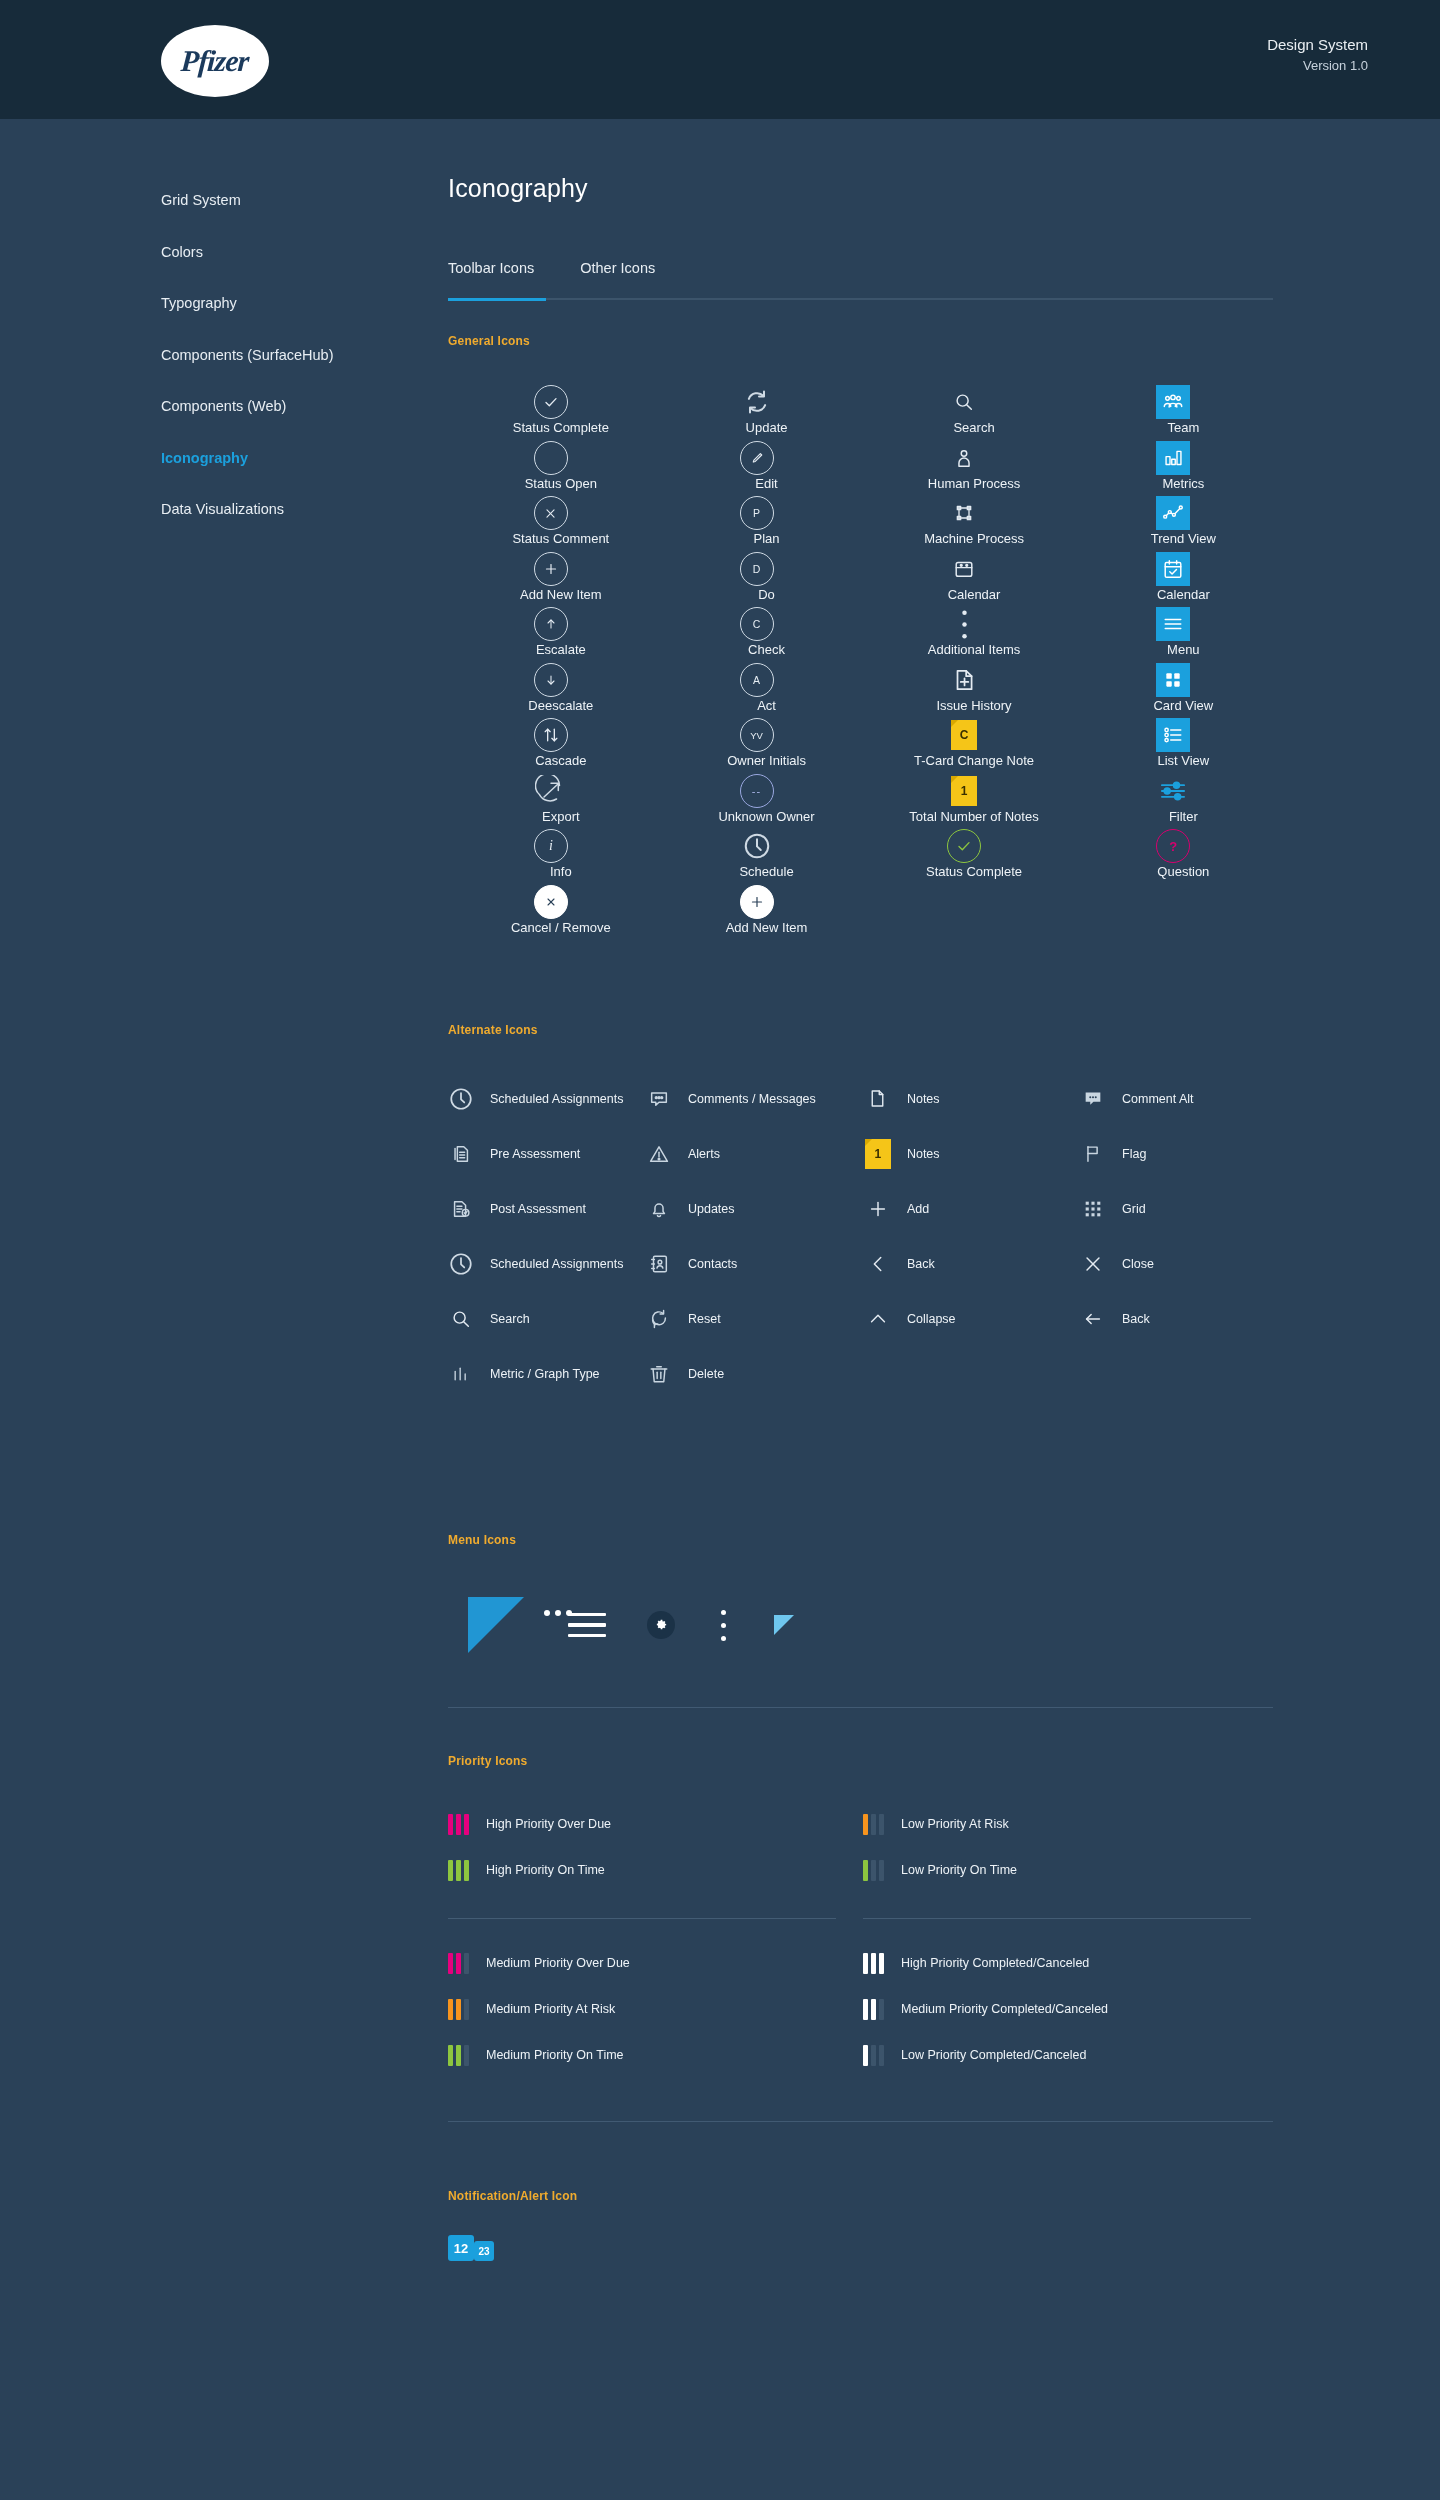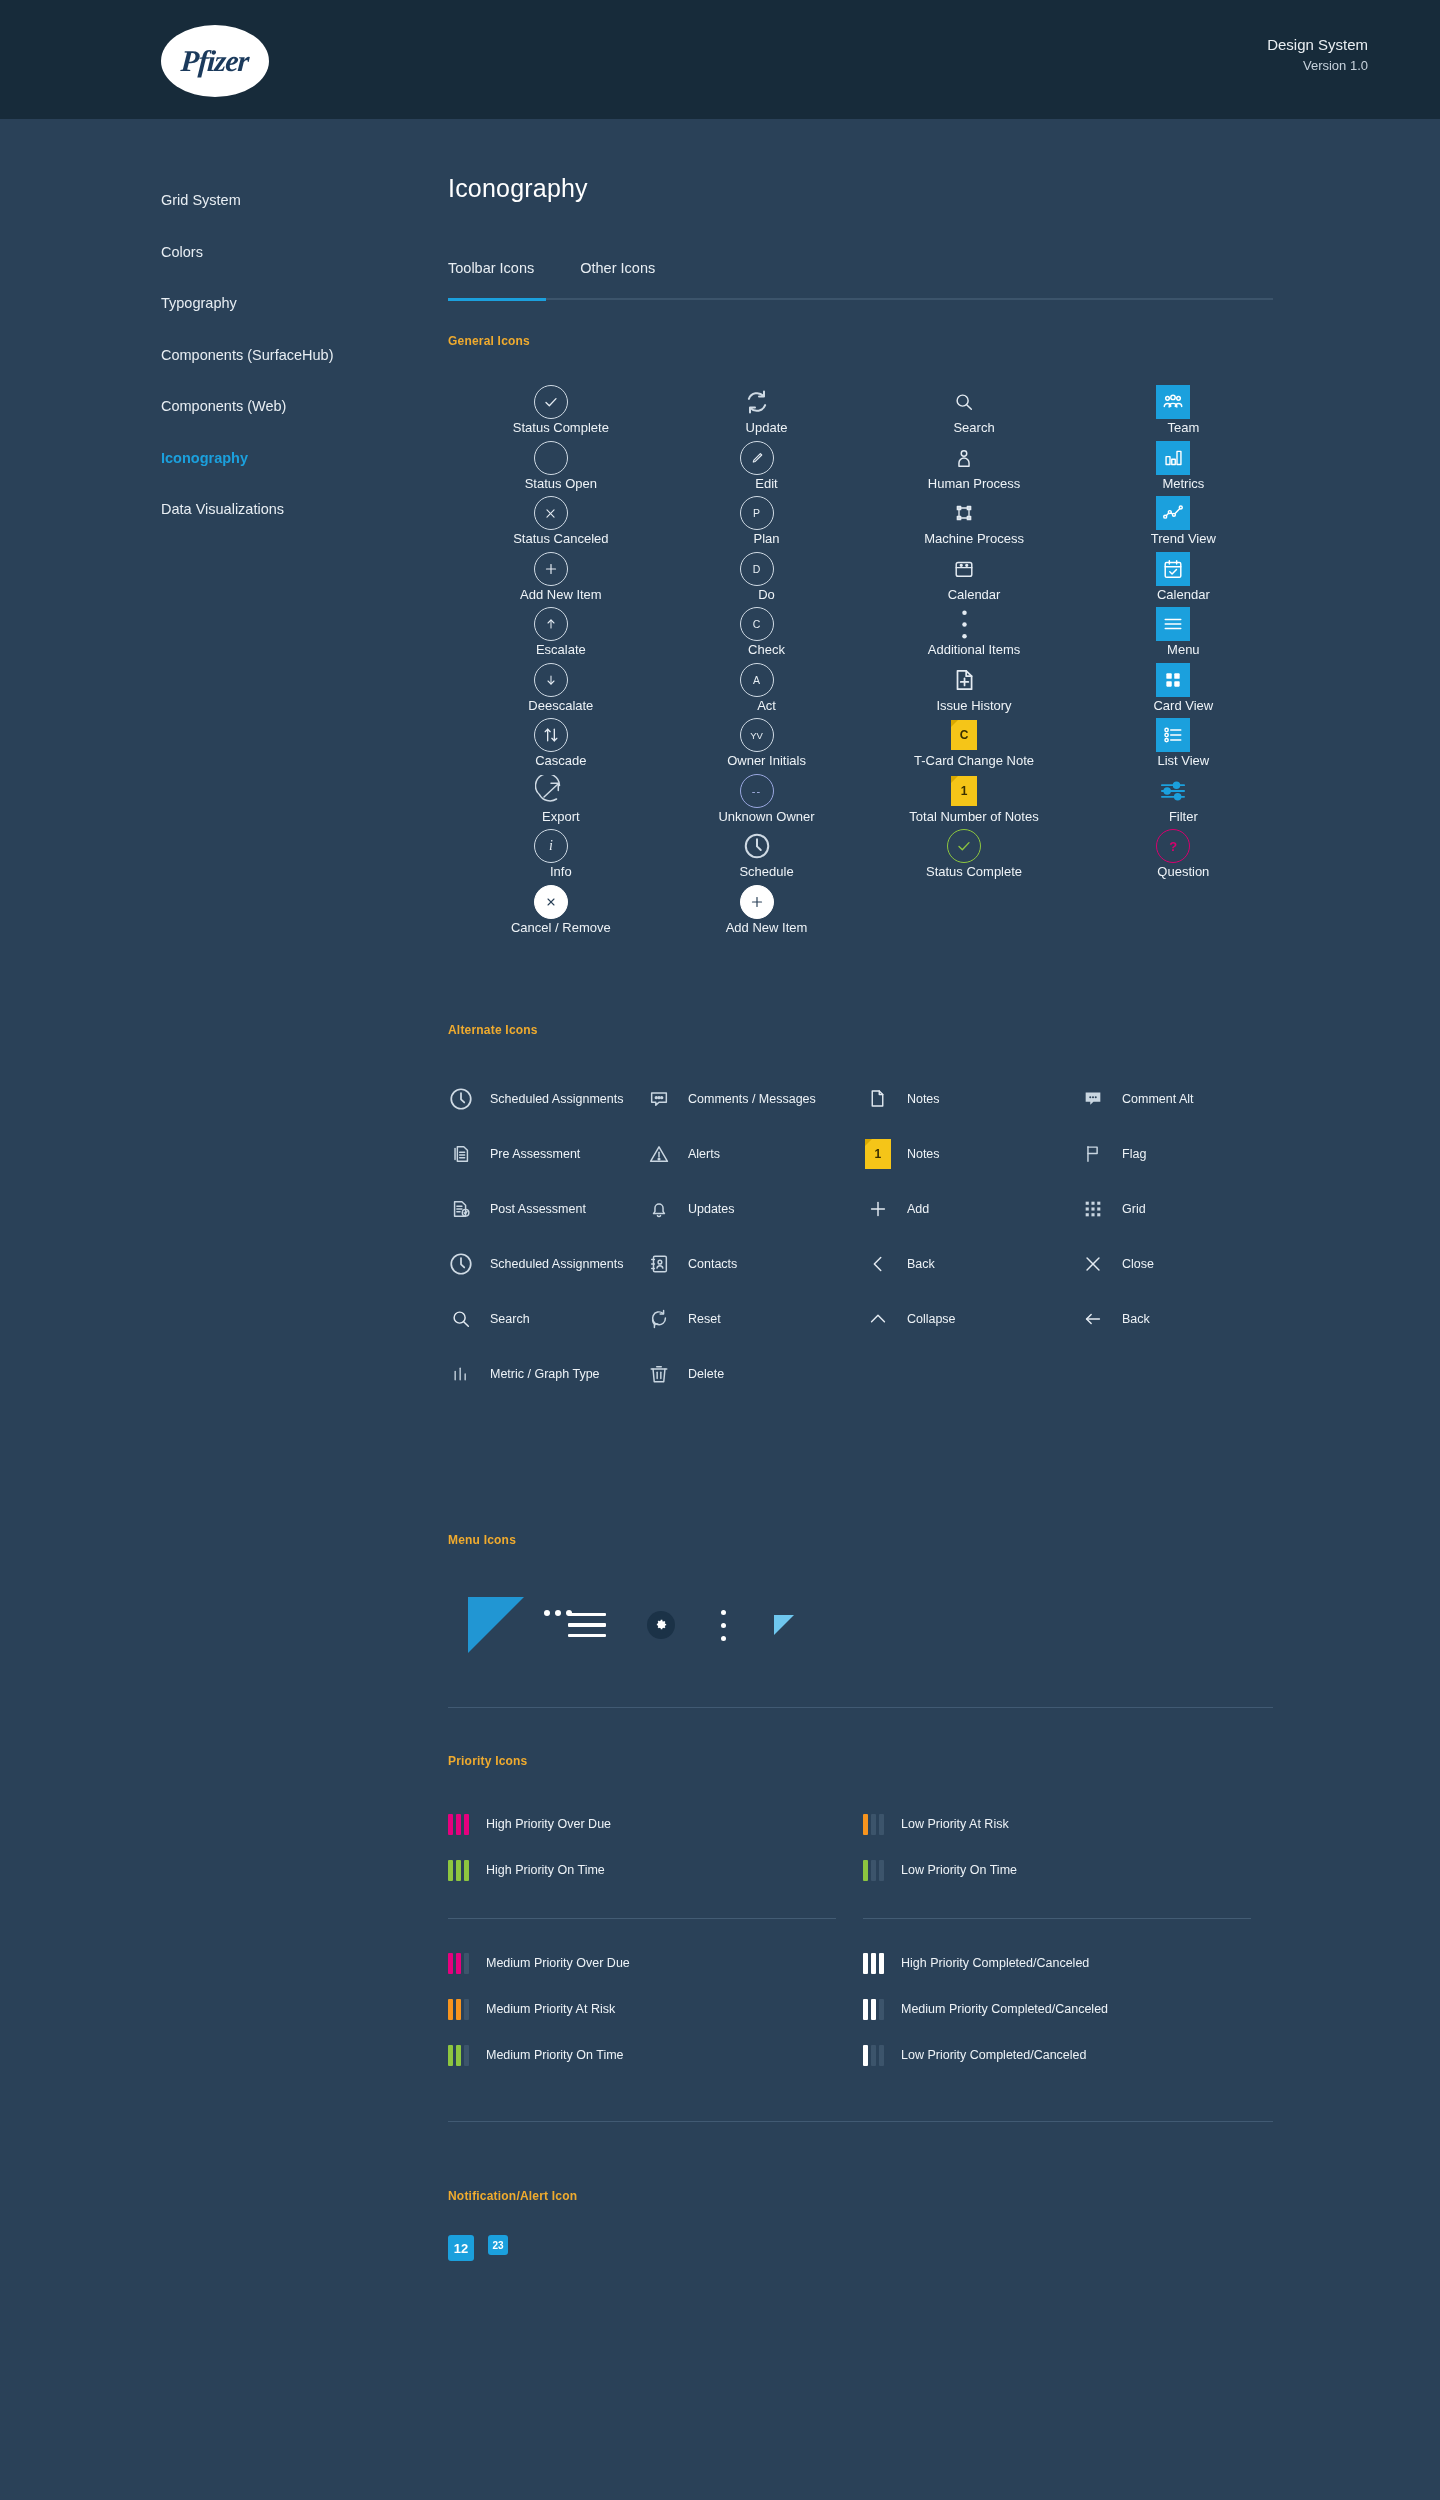--- a/index.html
+++ b/index.html
@@ -140,21 +140,21 @@
   .prio-cols{ display:flex; margin-top:38px; }
   .prio-col{ width:420px; }
   .prio-row{ display:flex; align-items:center; height:36px; margin-bottom:10px; }
   .bars{ width:26px; display:flex; gap:3px; align-items:center; }
   .bars b{ display:block; width:5px; height:21px; border-radius:1px; background:#3c546b; }
   .prio-label{ font-size:12.5px; color:#eef3f7; margin-left:12px; white-space:nowrap; }
   .prio-sep{ height:1px; background:#435c74; width:388px; margin:20px 0 26px 0; }
 
   
   .notif-wrap{ margin-top:67px; }
-  .notif-row{ display:flex; align-items:flex-start; gap:14px; margin-top:32px; }
+  .notif-row{ display:flex; align-items:flex-end; gap:0; margin-top:32px; }
   .badge{
     background:#1ba0dd; color:#fff; display:flex; align-items:center; justify-content:center;
     border-radius:3px; font-weight:bold;
   }
   .badge.b1{ width:26px;height:26px;font-size:13px; }
   .badge.b2{ width:20px;height:20px;font-size:10px; }
 
   svg{ display:block; }
 </style>
 </head>
@@ -216,21 +216,21 @@
             </div>
             <div class="gi-row">
               <span class="gi-icon">
                 <div class="circ big">
                   <svg width="17" height="17" viewBox="0 0 24 24" fill="none" stroke="#e3eaf1" stroke-width="1.6" stroke-linecap="round" stroke-linejoin="round">
                     <line x1="7" y1="7" x2="17" y2="17"></line>
                     <line x1="17" y1="7" x2="7" y2="17"></line>
                   </svg>
                 </div>
               </span>
-              <span class="gi-label">Status Canceled</span>
+              <span class="gi-label">Status Comment</span>
             </div>
             <div class="gi-row">
               <span class="gi-icon">
                 <div class="circ big">
                   <svg width="18" height="18" viewBox="0 0 24 24" fill="none" stroke="#e3eaf1" stroke-width="1.6" stroke-linecap="round" stroke-linejoin="round">
                     <line x1="12" y1="6" x2="12" y2="18"></line>
                     <line x1="6" y1="12" x2="18" y2="12"></line>
                   </svg>
                 </div>
               </span>

